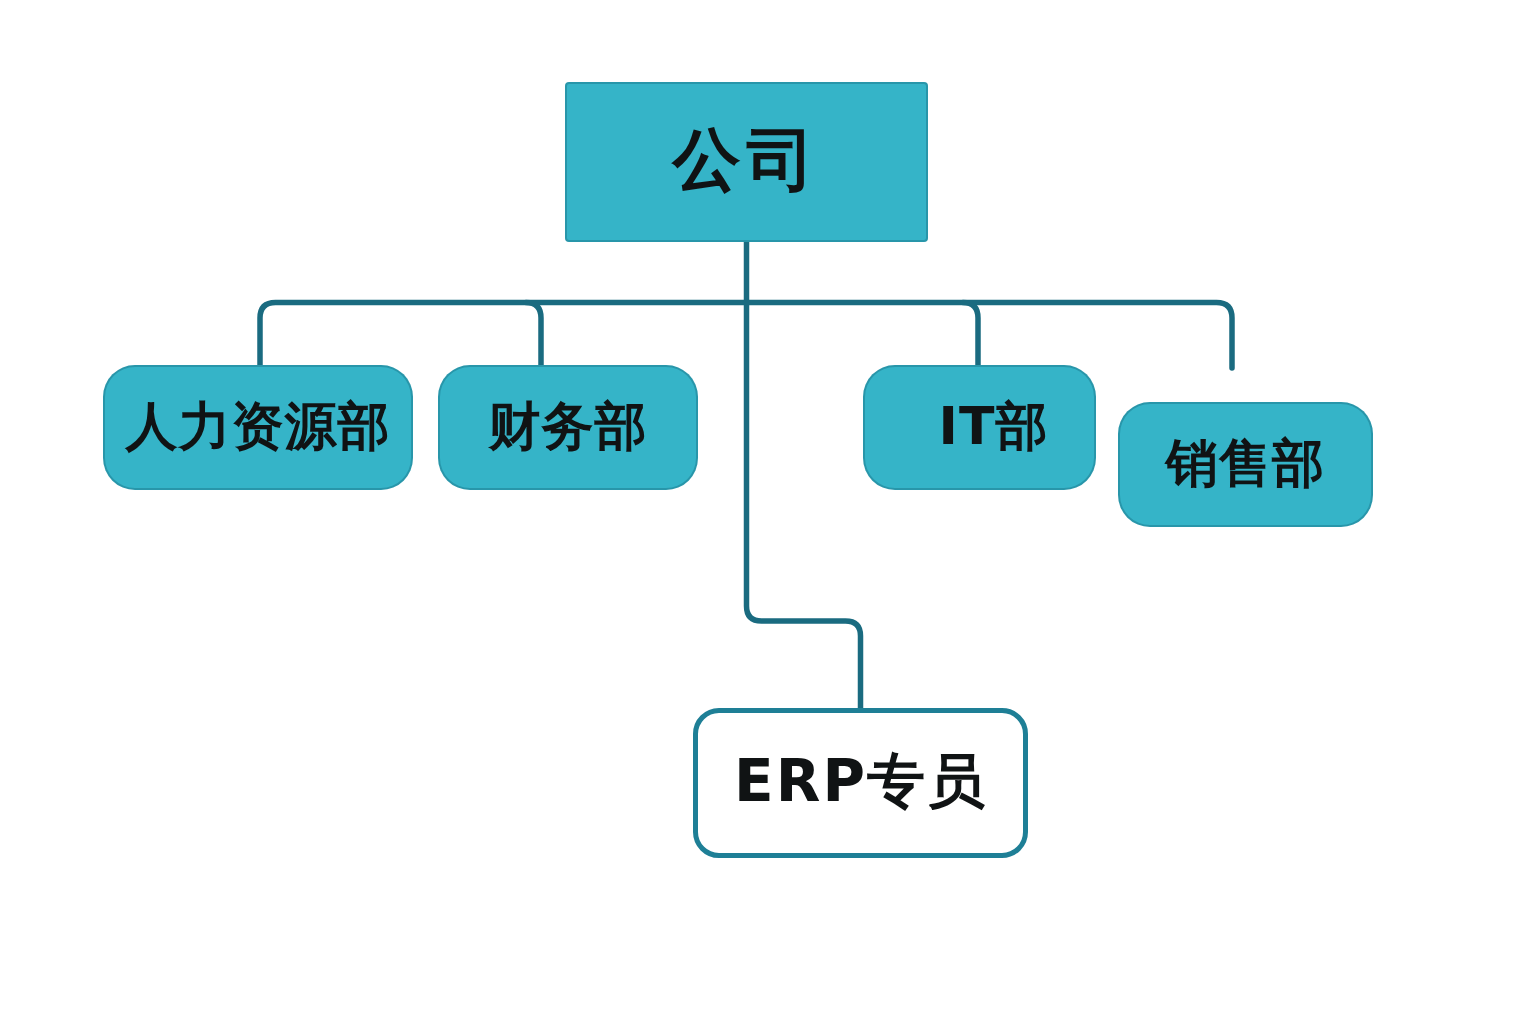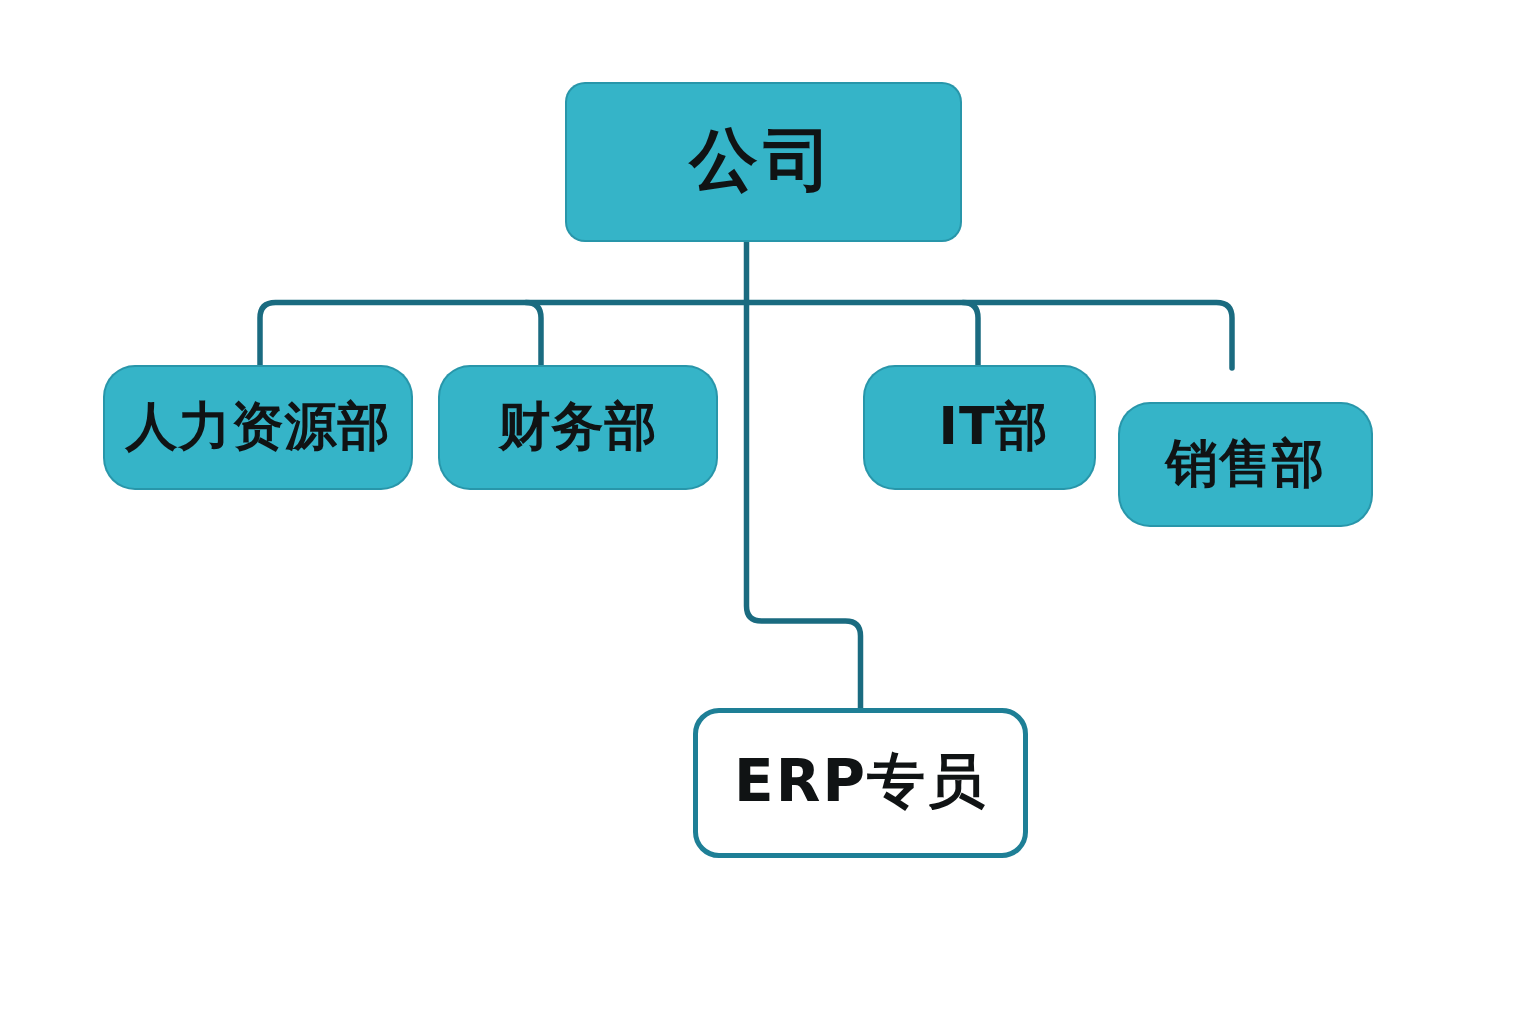--- a/index.html
+++ b/index.html
@@ -36,24 +36,24 @@
     color:var(--text);
   }
   .node .label{
     font-weight:700;
     color:var(--text);
     white-space:nowrap;
     letter-spacing:1px;
     line-height:1;
     padding-bottom:4px;
   }
-  .node-company{left:565px;top:82px;width:397px;height:160px;border-radius:20px;}
+  .node-company{left:565px;top:82px;width:363px;height:160px;border-radius:4px;}
   .node-company .label{font-size:68px;letter-spacing:6px;}
   .node-hr{left:103px;top:365px;width:310px;height:125px;}
-  .node-finance{left:438px;top:365px;width:280px;height:125px;}
+  .node-finance{left:438px;top:365px;width:260px;height:125px;}
   .node-it{left:863px;top:365px;width:233px;height:125px;padding-left:28px;}
   .node-sales{left:1118px;top:365px;width:255px;height:125px;margin-top:37px;}
   .node-hr .label,.node-finance .label,.node-it .label,.node-sales .label{font-size:52px;}
   .node-erp{
     left:693px;top:708px;width:335px;height:150px;
     background:var(--erp-fill);
     border:5px solid var(--erp-border);
     border-radius:26px;
   }
   .node-erp .label{font-size:58px;font-weight:600;letter-spacing:2px;}

